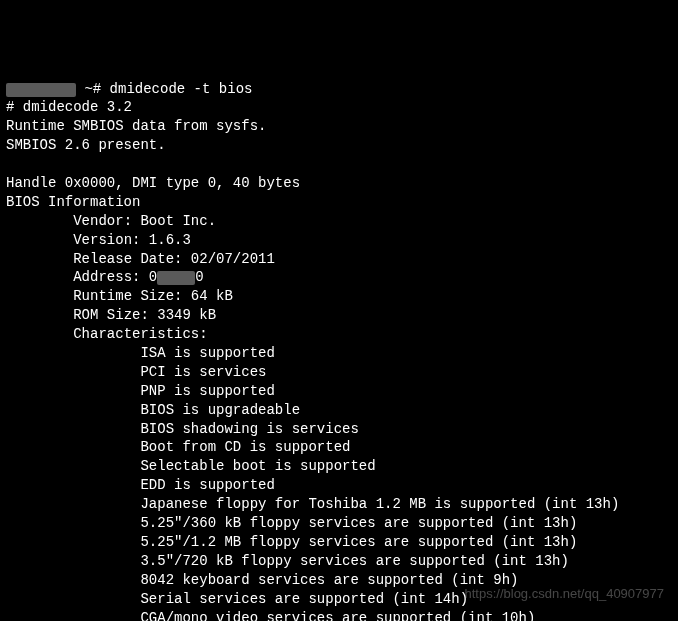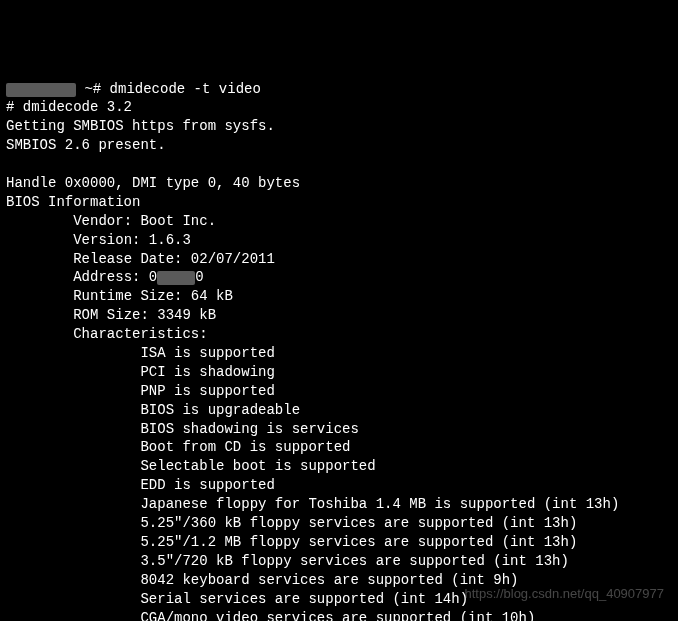--- a/index.html
+++ b/index.html
@@ -37,43 +37,43 @@
       font-family: Arial, sans-serif;
       white-space: nowrap;
       margin-left: 24px;
     }
   </style>
 </head>
 <body>
 
 
 
-<div><span><span class="redacted" style="width:70px"></span><span> ~# </span><span>dmidecode -t video</span></span>
+<div><span><span class="redacted" style="width:70px"></span><span> ~# </span><span>dmidecode -t bios</span></span>
 <span># dmidecode 3.2</span>
-<span>Getting SMBIOS https from sysfs.</span>
+<span>Runtime SMBIOS data from sysfs.</span>
 <span>SMBIOS 2.6 present.</span>
 <span></span>
 <span>Handle 0x0000, DMI type 0, 40 bytes</span>
 <span>BIOS Information</span>
 <span>        <span>Vendor</span>: <span>Boot Inc.</span></span>
 <span>        <span>Version</span>: <span>1.6.3</span></span>
 <span>        <span>Release Date</span>: <span>02/07/2011</span></span>
 <span>        <span>Address</span>: <span>0</span><span class="redacted" style="width:38px"></span><span>0</span></span>
 <span>        <span>Runtime Size</span>: <span>64 kB</span></span>
 <span>        <span>ROM Size</span>: <span>3349 kB</span></span>
 <span>        <span>Characteristics:</span></span>
 <span>                <span>ISA is supported</span></span>
-<span>                <span>PCI is shadowing</span></span>
+<span>                <span>PCI is services</span></span>
 <span>                <span>PNP is supported</span></span>
 <span>                <span>BIOS is upgradeable</span></span>
 <span>                <span>BIOS shadowing is services</span></span>
 <span>                <span>Boot from CD is supported</span></span>
 <span>                <span>Selectable boot is supported</span></span>
 <span>                <span>EDD is supported</span></span>
-<span>                <span>Japanese floppy for Toshiba 1.4 MB is supported (int 13h)</span></span>
+<span>                <span>Japanese floppy for Toshiba 1.2 MB is supported (int 13h)</span></span>
 <span>                <span>5.25"/360 kB floppy services are supported (int 13h)</span></span>
 <span>                <span>5.25"/1.2 MB floppy services are supported (int 13h)</span></span>
 <span>                <span>3.5"/720 kB floppy services are supported (int 13h)</span></span>
 <span>                <span>8042 keyboard services are supported (int 9h)</span></span>
 <span>                <span>Serial services are supported (int 14h)</span></span>
 <span>                <span>CGA/mono video services are supported (int 10h)</span></span>
 
 
 
 </div>

